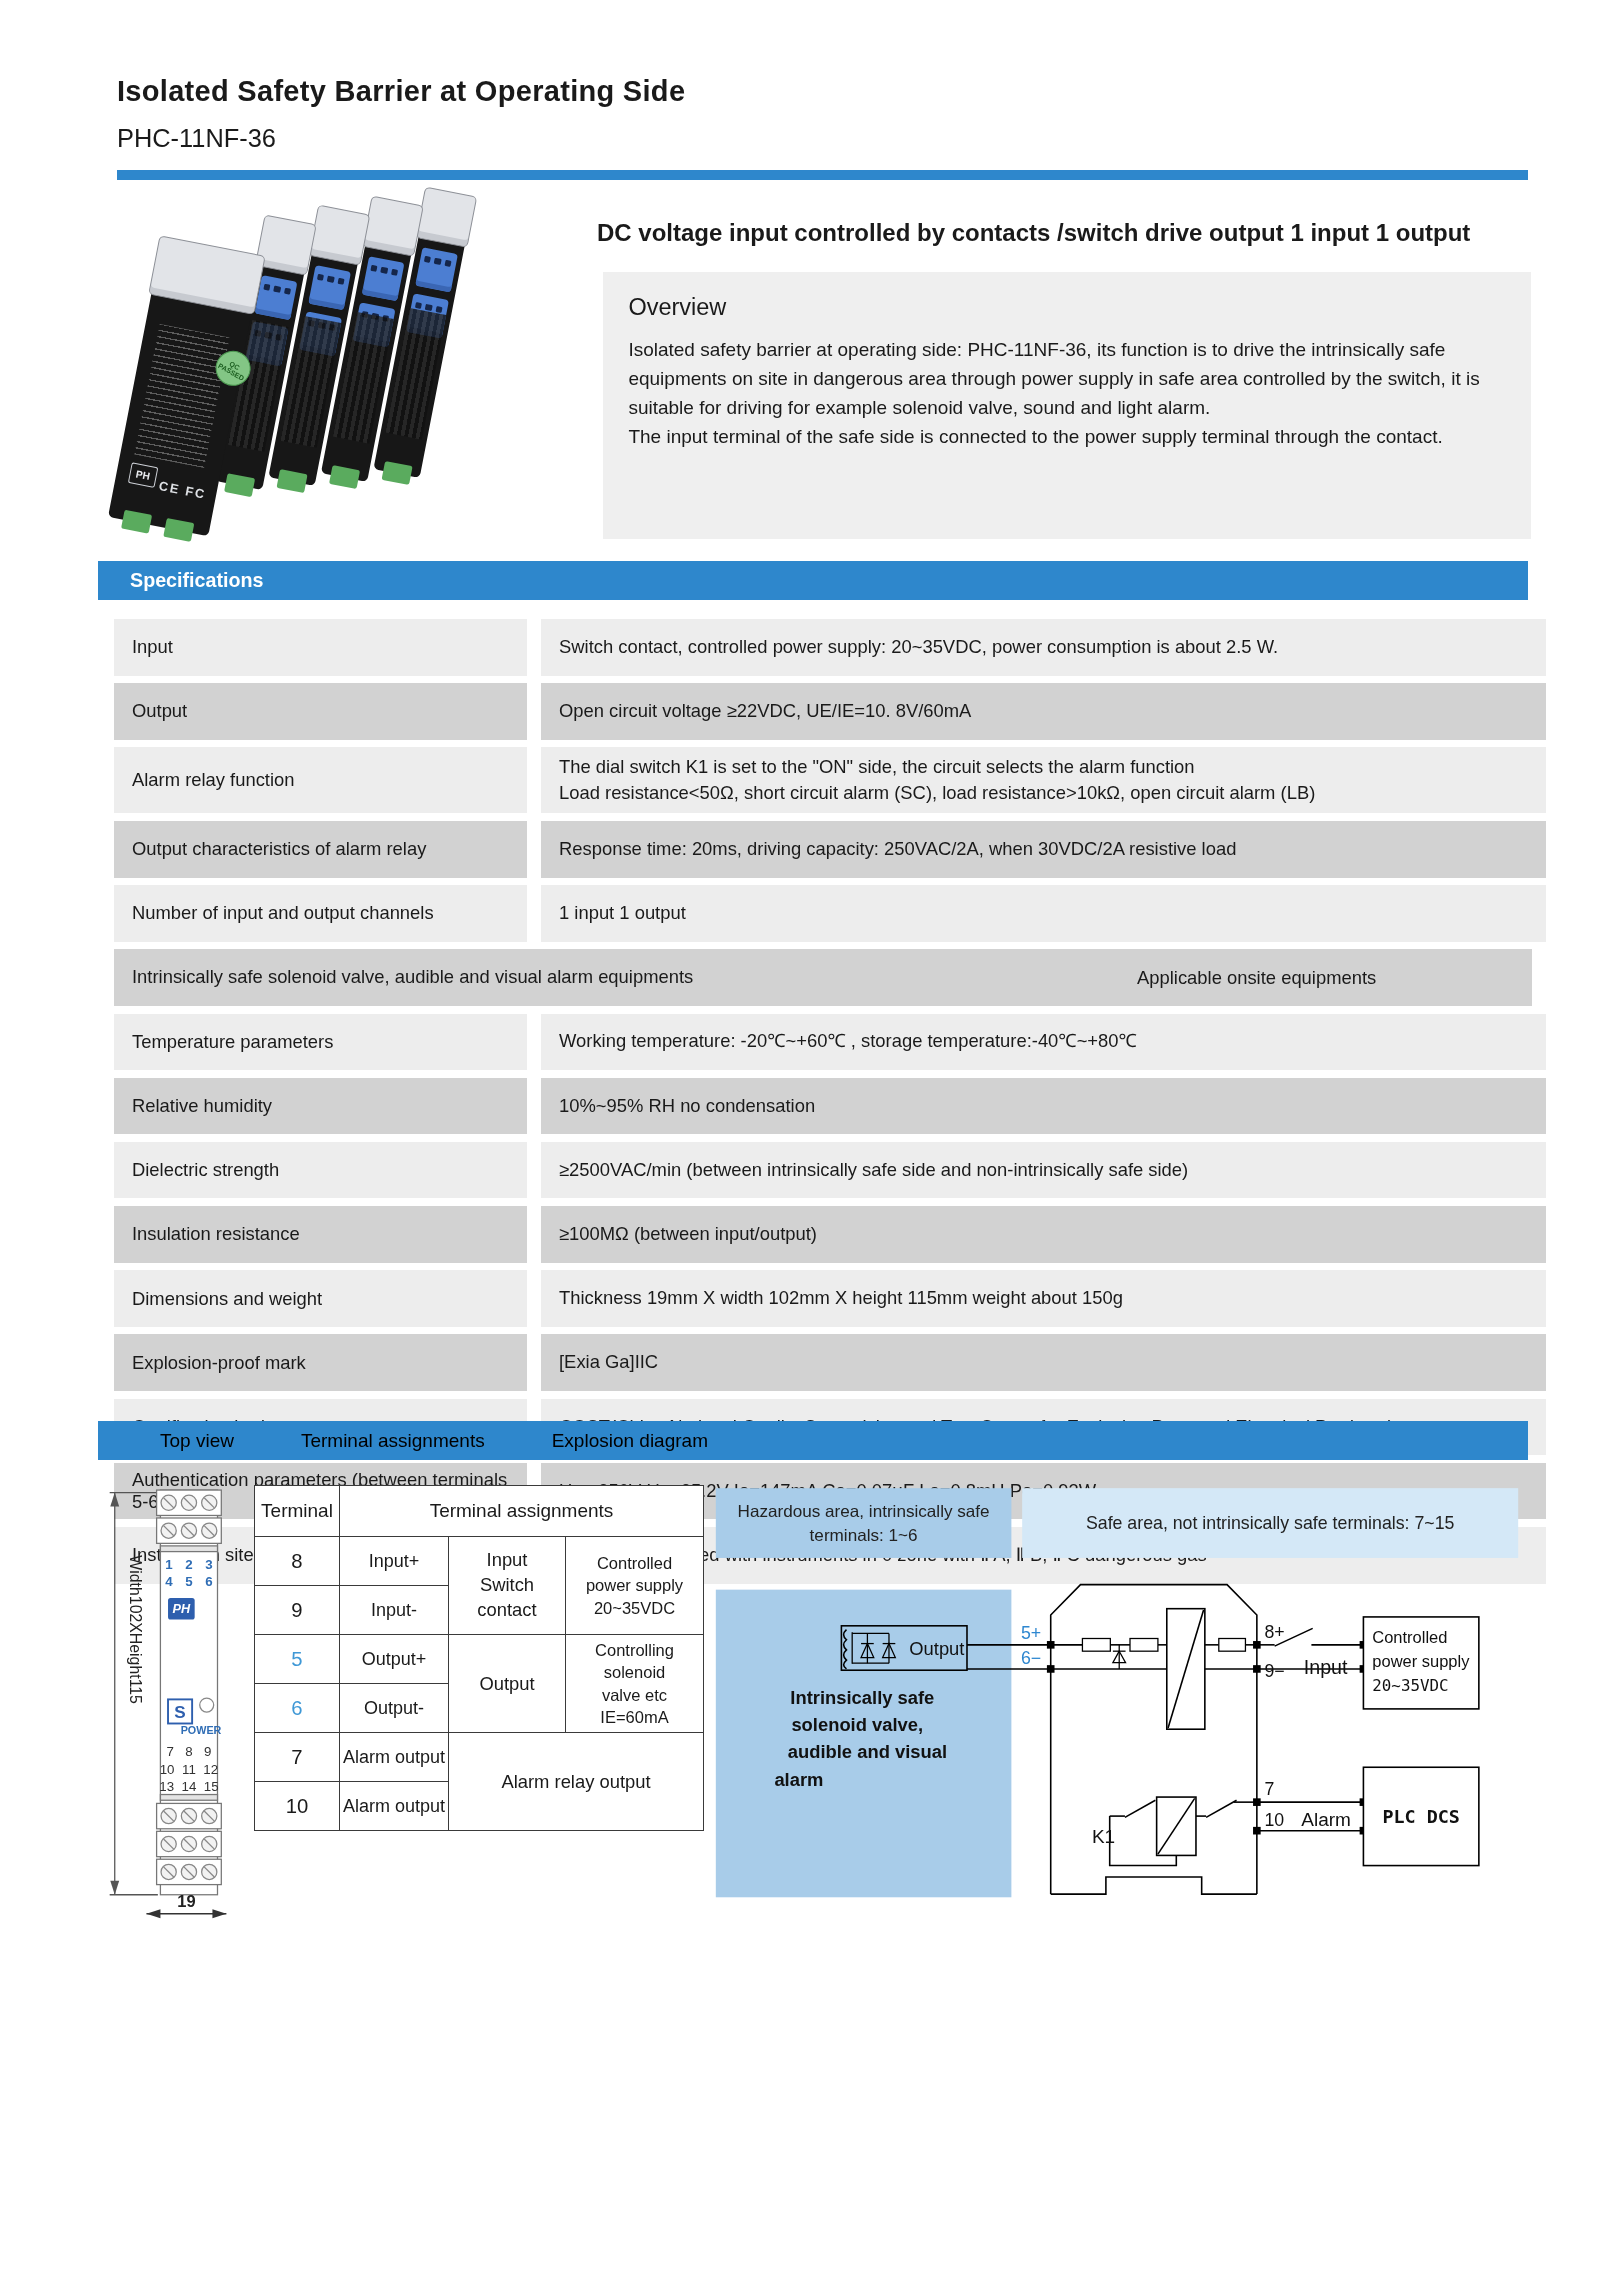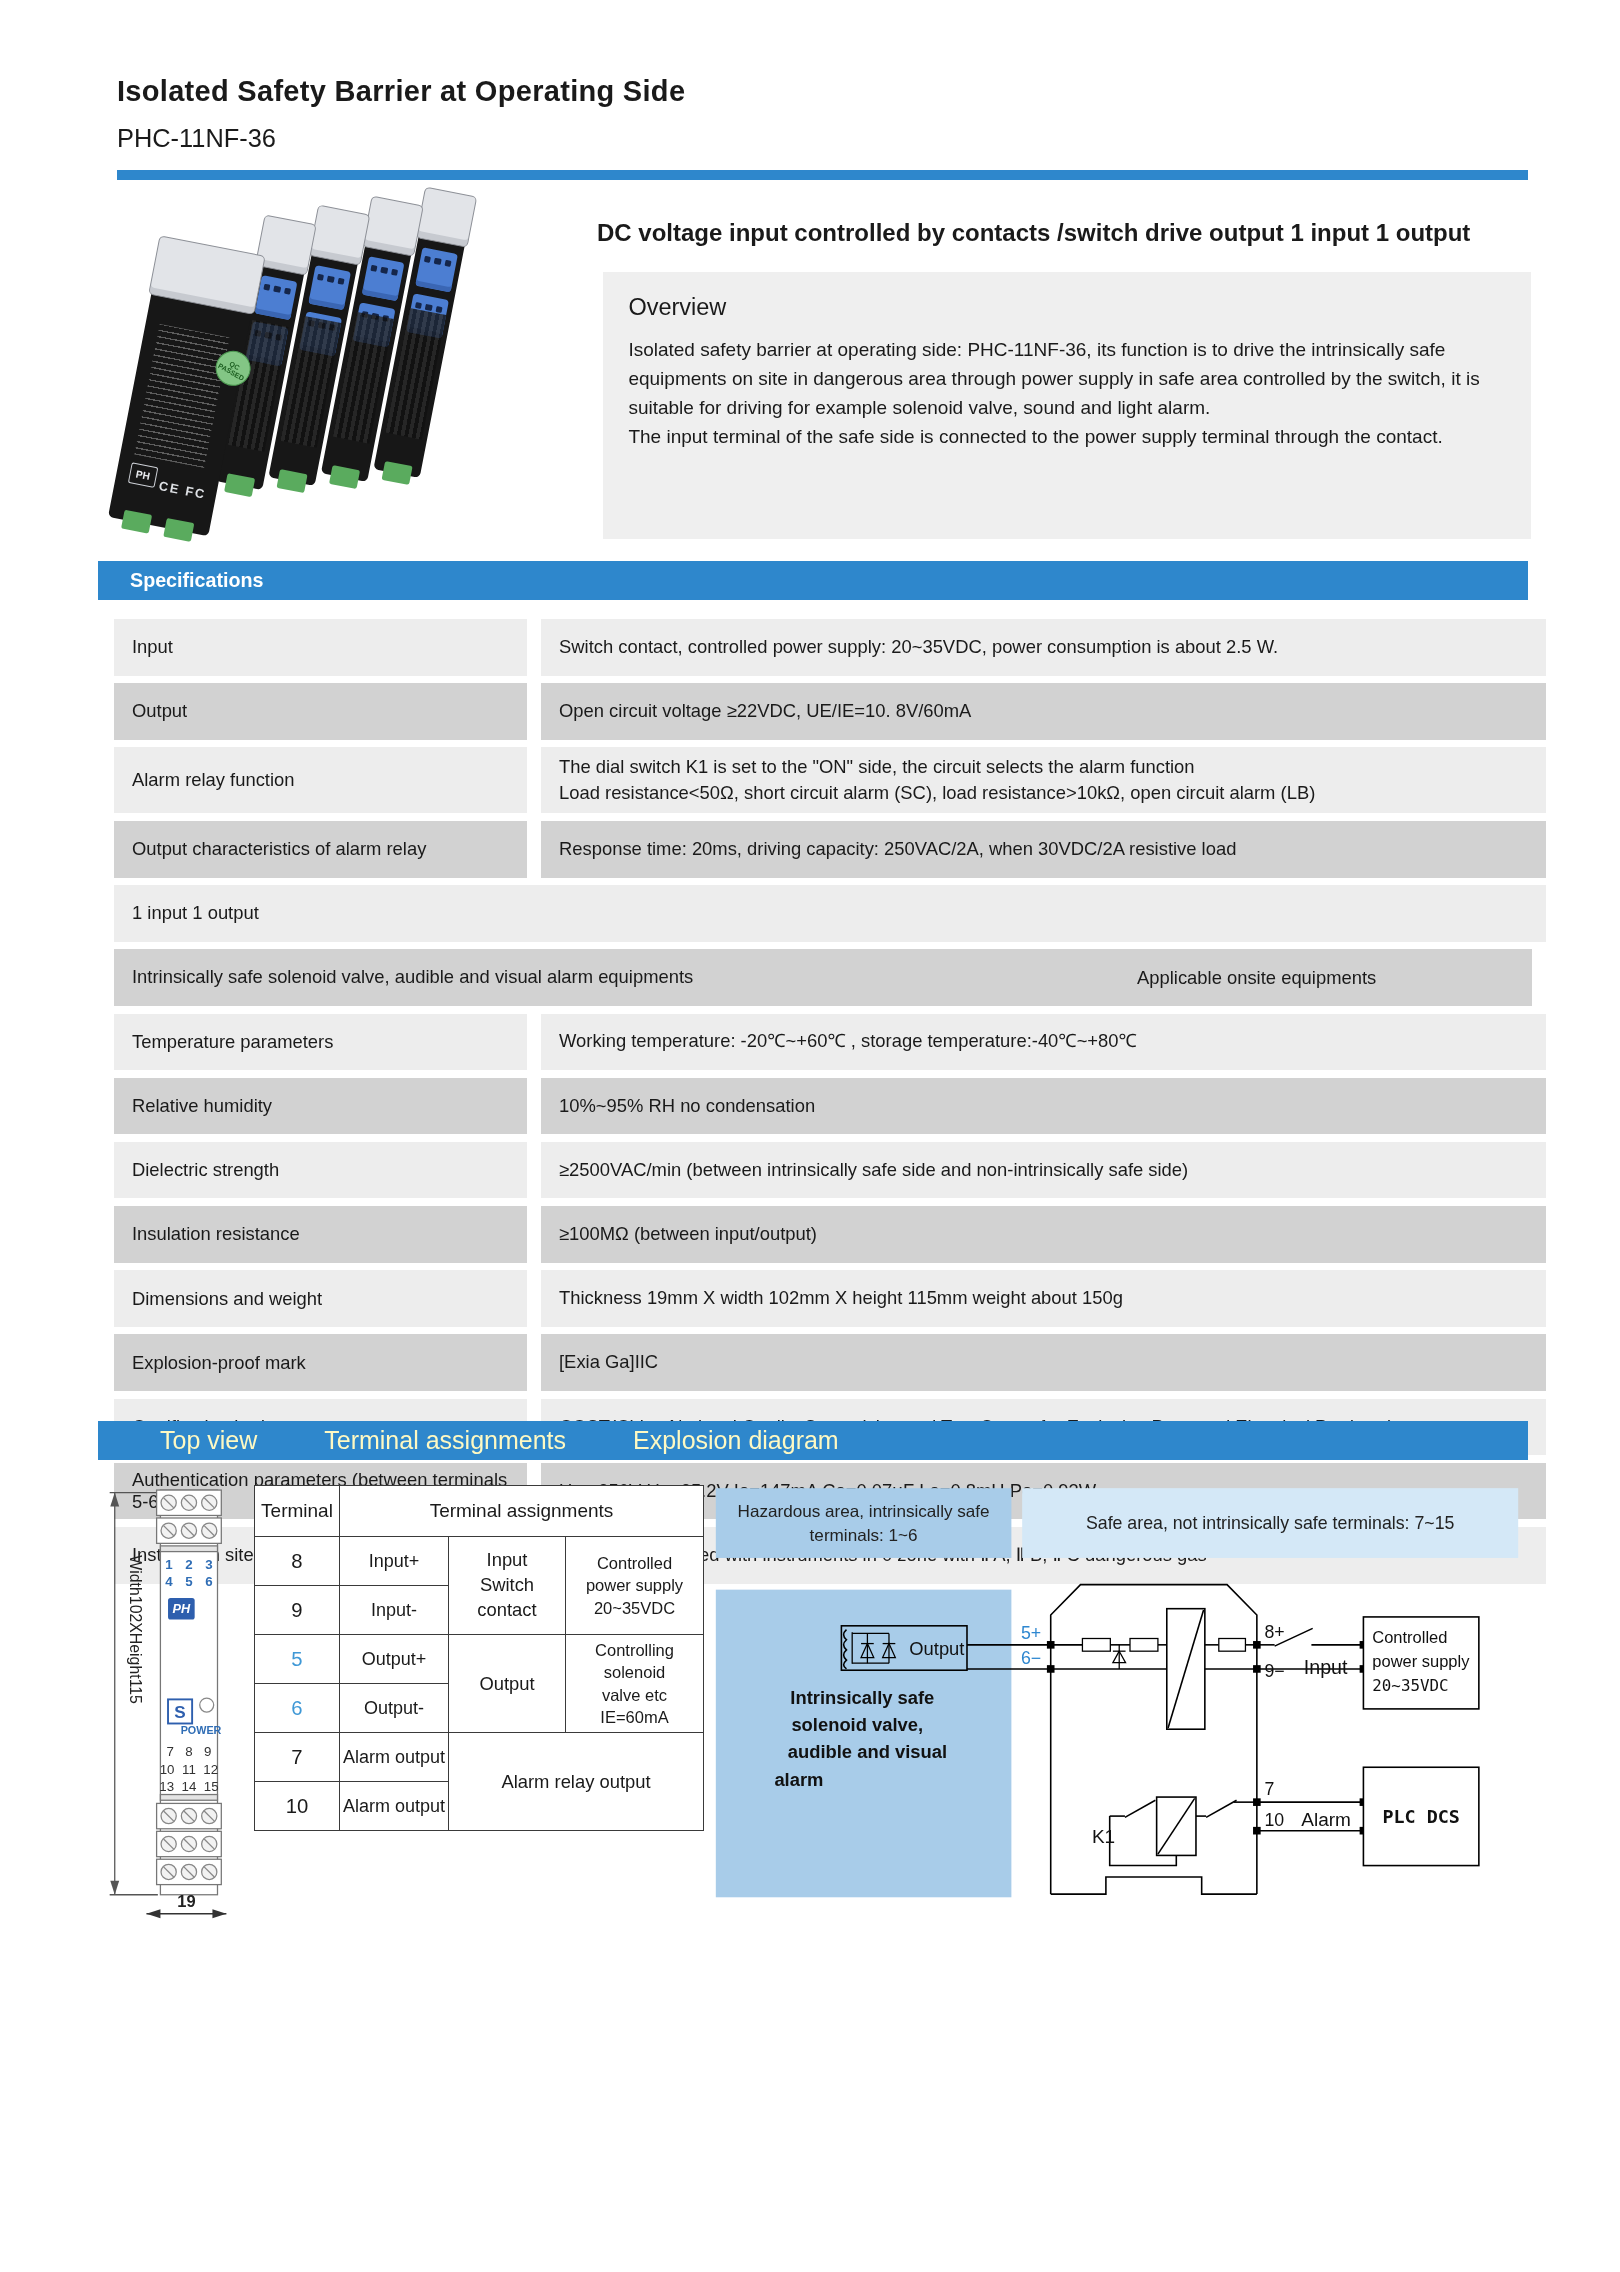--- a/index.html
+++ b/index.html
@@ -55,21 +55,21 @@
   .spec-row:nth-child(even) .cell{background:#d2d2d2;}
   .cell{display:flex;align-items:center;min-height:44px;padding:6.3px 0;}
   .spec-label{width:413px;margin-right:14px;}
   .spec-label span{margin-left:18px;font-size:18.4px;}
   .spec-value{flex:1;}
   .spec-value span{margin-left:18px;margin-right:12.7px;font-size:18.4px;white-space:pre-line;line-height:1.45;}
 
   
   .tab-bar{position:absolute;left:98px;top:1421px;width:1430px;height:39px;background:#2e87cc;
            display:flex;align-items:center;gap:67px;padding-left:0;}
-  .tab-bar span{color:#fef9c3;font-size:25px;}
+  .tab-bar span{color:#000000;font-size:19px;}
   .tab-bar span:first-child{margin-left:62px;}
 
   
   .tt{position:absolute;left:254px;top:1485px;border-collapse:collapse;table-layout:fixed;}
   .tt td{border:1.3px solid #3a3a3a;text-align:center;vertical-align:middle;
          font-size:18px;padding:0;background:#fff;}
   .tt .c1{width:84px;font-size:20.3px;}
   .tt .c2{width:108px;}
   .tt .c3{width:116px;font-size:18.4px;}
   .tt .c4{width:137px;font-size:16.5px;}
@@ -208,20 +208,23 @@
       </div>
     <div class="spec-row">
         <div class="cell spec-label">
           <span>Output characteristics of alarm relay</span>
         </div>
         <div class="cell spec-value">
           <span>Response time: 20ms, driving capacity: 250VAC/2A, when 30VDC/2A resistive load</span>
         </div>
       </div>
     <div class="spec-row">
+        <div class="cell spec-label">
+          <span>Number of input and output channels</span>
+        </div>
         <div class="cell spec-value">
           <span>1 input 1 output</span>
         </div>
       </div>
     <div class="spec-row">
         <div class="cell spec-value">
           <span>Intrinsically safe solenoid valve, audible and visual alarm equipments</span>
         </div>
         <div class="cell spec-label">
           <span>Applicable onsite equipments</span>

